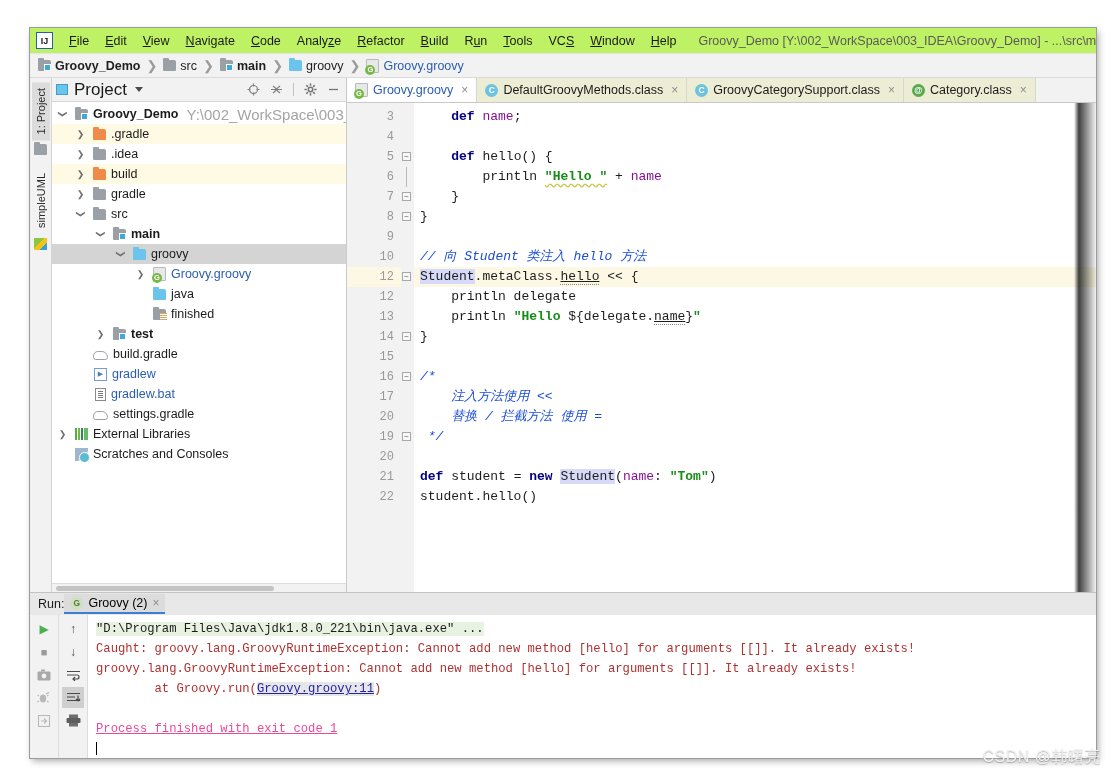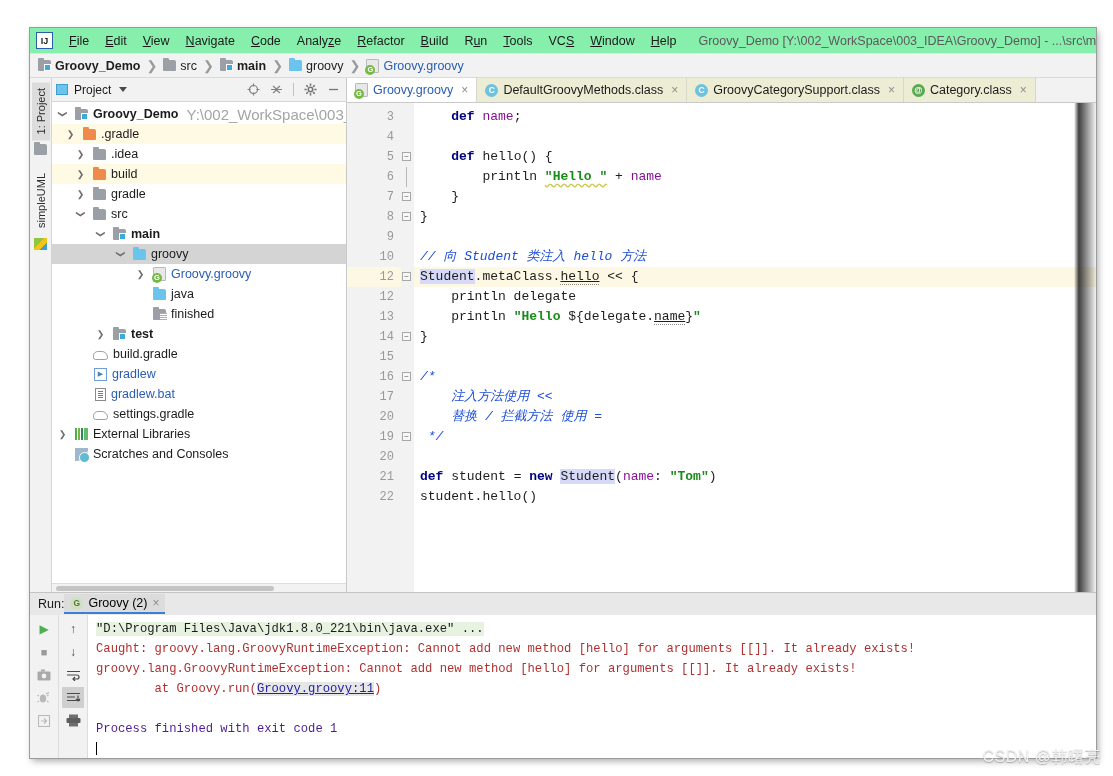--- a/index.html
+++ b/index.html
@@ -14,21 +14,21 @@
   
   .win-shadow {
     position:absolute; left:30px; top:28px; width:1066px; height:730px;
     background:#f2f2f2;
     box-shadow: 0 0 0 1px #9b9b9b, 2px 3px 7px rgba(0,0,0,.35);
   }
   .win-inner { position:absolute; inset:0; display:flex; flex-direction:column; }
 
   
   .menubar {
-    height:26px; background:#86efac; display:flex; align-items:center;
+    height:26px; background:#bef264; display:flex; align-items:center;
     padding-left:6px; font-size:12.5px; color:#1a1a1a; position:relative;
     border-bottom:1px solid #e3e3e3;
   }
   .ij-logo {
     width:17px; height:17px; margin-right:8px; border:1.5px solid #2b5ea8;
     background:#fff; position:relative; flex:none;
   }
   .ij-logo::after {
     content:"IJ"; position:absolute; inset:0; display:flex; align-items:center;
     justify-content:center; font-size:9px; font-weight:bold; color:#1b1b1b;
@@ -85,21 +85,21 @@
     font-size:11px; color:#2b2b2b; padding:6px 3px; white-space:nowrap;
     display:flex; align-items:center; gap:5px;
   }
   .vtab.active { background:#dcdcdc; }
 
   
   .projpanel { width:295px; display:flex; flex-direction:column; background:#fff;
                border-right:1px solid #c9c9c9; min-width:0; }
   .proj-header {
     height:24px; background:#f2f2f2; display:flex; align-items:center;
-    padding:0 4px; font-size:12px; border-bottom:1px solid #d7d7d7; gap:6px;
+    padding:0 4px; font-size:17px; border-bottom:1px solid #d7d7d7; gap:6px;
   }
   .proj-header .sq { width:12px;height:11px;background:#6bc4ec;border:1px solid #3f9fcc; }
   .proj-title { color:#1a1a1a; }
   .caret-dn { width:0;height:0;border-left:4px solid transparent;border-right:4px solid transparent;
               border-top:5px solid #4a4a4a; margin-left:2px; }
   .hdr-spacer { flex:1; }
   .hdr-ico { width:17px;height:17px;opacity:.75; display:flex;align-items:center;justify-content:center; }
   .hdr-div { width:1px;height:13px;background:#c3c3c3;margin:0 2px; }
 
   .tree { flex:1; overflow:hidden; font-size:12.5px; position:relative; padding-top:2px; }
@@ -198,21 +198,21 @@
                 align-items:center; padding-top:3px; gap:2px; border-right:1px solid #dcdcdc; }
   .rt { width:22px; height:21px; display:flex; align-items:center; justify-content:center;
         font-size:12px; color:#6e6e6e; }
   .rt.on { background:#cfcfcf; }
   .console { flex:1; background:#fff; font-family:"Liberation Mono", monospace; font-size:12.2px;
              padding:4px 0 0 8px; position:relative; overflow:hidden; }
   .conline { height:20px; line-height:20px; white-space:pre; }
   .c-cmd { background:#e8f2e0; color:#1b1b1b; }
   .c-err { color:#b03030; }
   .c-link { color:#2222aa; text-decoration:underline; background:#e6e6e6; }
-  .c-ok { color:#4c1d95; }
+  .c-ok { color:#ec4899;text-decoration:underline; }
   .caretblock { display:inline-block; width:1px; height:13px; background:#000;
                 vertical-align:middle; }
 
   
   .watermark {
     position:absolute; right:12px; bottom:8px; color:#f0f0f0; font-size:16px;
     font-family:"Liberation Sans", sans-serif; letter-spacing:.5px;
     text-shadow: 0 1px 1px rgba(120,120,120,.55);
   }
 </style>
@@ -314,21 +314,21 @@
           </div>
 
           <div class="tree">
 
             <div class="trow" style="padding-left:4px">
               <span class="arrow d"></span>
               <span class="ico folder-gray badge-blue" style="margin-left:6px"></span>
               <span class="tlabel b">Groovy_Demo</span>
               <span class="tpath">Y:\002_WorkSpace\003_IDE…</span>
             </div>
-            <div class="trow hl-yellow" style="padding-left:12px">
+            <div class="trow hl-yellow" style="padding-left:22px">
               <span class="arrow r"></span>
               <span class="ico folder-orange" style="margin-left:6px"></span>
               <span class="tlabel">.gradle</span>
             </div>
             <div class="trow" style="padding-left:22px">
               <span class="arrow r"></span>
               <span class="ico folder-gray" style="margin-left:6px"></span>
               <span class="tlabel">.idea</span>
             </div>
             <div class="trow hl-yellow" style="padding-left:22px">

